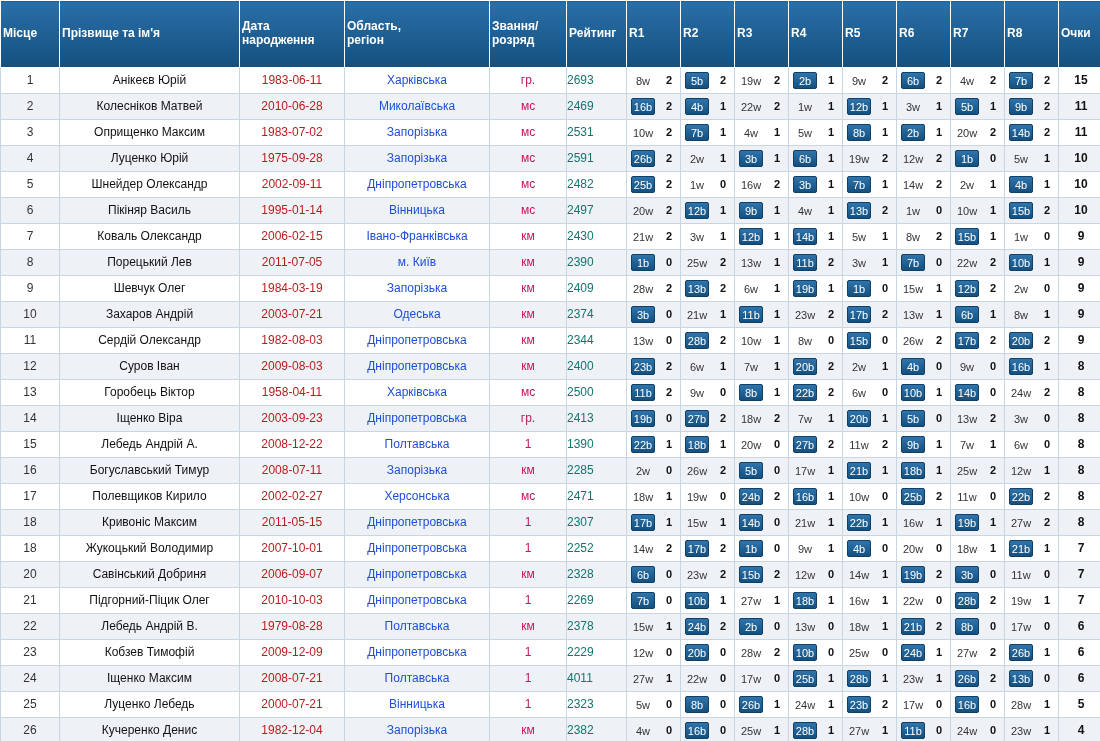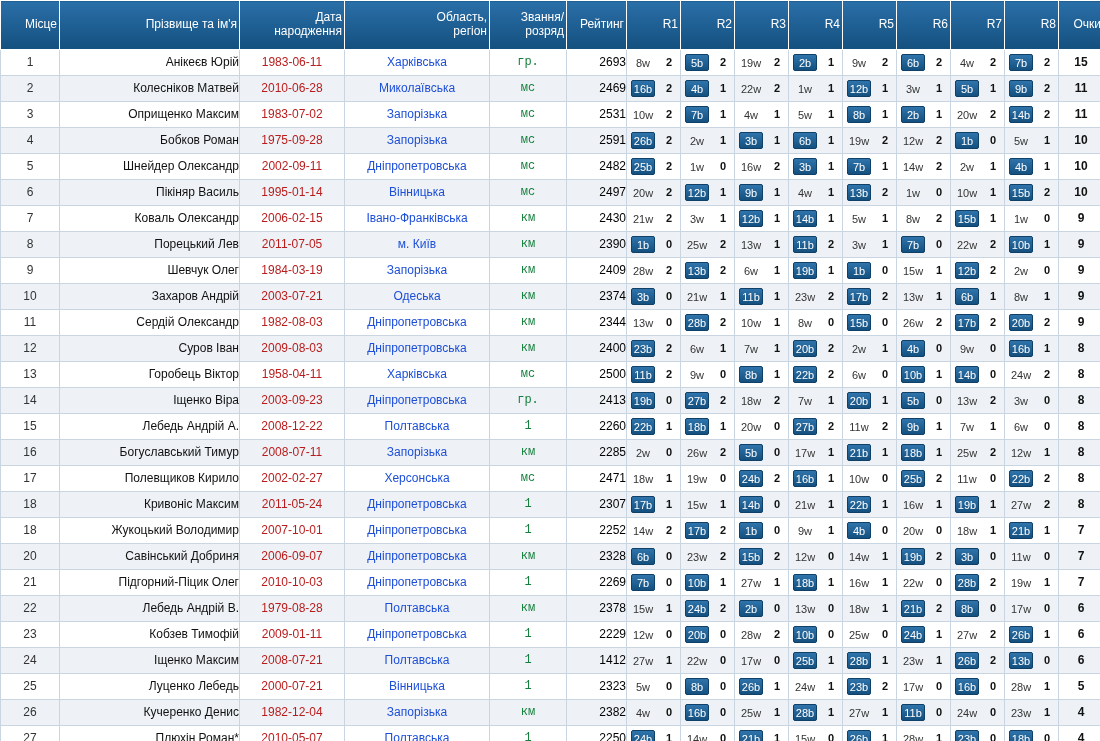--- a/index.html
+++ b/index.html
@@ -17,42 +17,42 @@
   }
   table.standings {
     border-collapse: collapse;
     width: 1100px;
     table-layout: fixed;
   }
   table.standings th {
     background: #1b5a8e;
     background: linear-gradient(#2a6fa8, #14507f);
     color: #ffffff;
-    font-weight: normal;
+    font-weight: bold;
     font-size: 12px;
-    text-align: right;
+    text-align: left;
     border: 1px solid #ffffff;
-    padding: 10px 2px;
+    padding: 19px 2px;
     line-height: 1.15;
   }
   table.standings td {
     border: 1px solid #c9d6e2;
     padding: 0;
     height: 25px;
     font-size: 12px;
   }
   tr.row-odd td { background: #ffffff; }
   tr.row-even td { background: #eef2f6; }
 
   td.c-place { text-align: center; width: 54px; color:#333; }
-  td.c-name  { padding-left: 10px; text-align: right; width: 175px; color:#111; }
+  td.c-name  { padding-left: 10px; text-align: center; width: 175px; color:#111; }
   td.c-birth { text-align: center; width: 100px; color:#b91c1c; }
   td.c-region{ text-align: center; width: 140px; color:#1d4ed8; }
-  td.c-title { text-align: center; width: 72px; color:#15803d;font-family:Liberation Mono, monospace; }
-  td.c-rating{ text-align: right; width: 55px; color:#000000; }
+  td.c-title { text-align: center; width: 72px; color:#be185d; }
+  td.c-rating{ text-align: left; width: 55px; color:#0f766e; }
   td.c-round { width: 49px; padding: 0 2px; }
   td.c-points{ text-align: center; width: 40px; font-weight: bold; color:#111; }
 
   th.h-place { width: 54px; }
   th.h-name  { width: 175px; }
   th.h-birth { width: 100px; }
   th.h-region{ width: 140px; }
   th.h-title { width: 72px; }
   th.h-rating{ width: 55px; }
   th.h-round { width: 49px; }
@@ -299,21 +299,21 @@
           <td class="c-round">
             <div class="pair">
               <span class="opp white">14b</span>
               <span class="res">2</span>
             </div>
           </td>
           <td class="c-points">11</td>
         </tr>
         <tr class="row-even">
           <td class="c-place">4</td>
-          <td class="c-name">Бобков Роман</td>
+          <td class="c-name">Луценко Юрій</td>
           <td class="c-birth">1975-09-28</td>
           <td class="c-region">Запорізька</td>
           <td class="c-title">мс</td>
           <td class="c-rating">2591</td>
           <td class="c-round">
             <div class="pair">
               <span class="opp white">26b</span>
               <span class="res">2</span>
             </div>
           </td>
@@ -930,21 +930,21 @@
             </div>
           </td>
           <td class="c-points">8</td>
         </tr>
         <tr class="row-odd">
           <td class="c-place">15</td>
           <td class="c-name">Лебедь Андрій А.</td>
           <td class="c-birth">2008-12-22</td>
           <td class="c-region">Полтавська</td>
           <td class="c-title">1</td>
-          <td class="c-rating">2260</td>
+          <td class="c-rating">1390</td>
           <td class="c-round">
             <div class="pair">
               <span class="opp white">22b</span>
               <span class="res">1</span>
             </div>
           </td>
           <td class="c-round">
             <div class="pair">
               <span class="opp white">18b</span>
               <span class="res">1</span>
@@ -1098,21 +1098,21 @@
             <div class="pair">
               <span class="opp white">22b</span>
               <span class="res">2</span>
             </div>
           </td>
           <td class="c-points">8</td>
         </tr>
         <tr class="row-even">
           <td class="c-place">18</td>
           <td class="c-name">Кривоніс Максим</td>
-          <td class="c-birth">2011-05-24</td>
+          <td class="c-birth">2011-05-15</td>
           <td class="c-region">Дніпропетровська</td>
           <td class="c-title">1</td>
           <td class="c-rating">2307</td>
           <td class="c-round">
             <div class="pair">
               <span class="opp white">17b</span>
               <span class="res">1</span>
             </div>
           </td>
           <td class="c-round">
@@ -1383,21 +1383,21 @@
             <div class="pair">
               <span class="opp black">17w</span>
               <span class="res">0</span>
             </div>
           </td>
           <td class="c-points">6</td>
         </tr>
         <tr class="row-odd">
           <td class="c-place">23</td>
           <td class="c-name">Кобзев Тимофій</td>
-          <td class="c-birth">2009-01-11</td>
+          <td class="c-birth">2009-12-09</td>
           <td class="c-region">Дніпропетровська</td>
           <td class="c-title">1</td>
           <td class="c-rating">2229</td>
           <td class="c-round">
             <div class="pair">
               <span class="opp black">12w</span>
               <span class="res">0</span>
             </div>
           </td>
           <td class="c-round">
@@ -1443,21 +1443,21 @@
             </div>
           </td>
           <td class="c-points">6</td>
         </tr>
         <tr class="row-even">
           <td class="c-place">24</td>
           <td class="c-name">Іщенко Максим</td>
           <td class="c-birth">2008-07-21</td>
           <td class="c-region">Полтавська</td>
           <td class="c-title">1</td>
-          <td class="c-rating">1412</td>
+          <td class="c-rating">4011</td>
           <td class="c-round">
             <div class="pair">
               <span class="opp black">27w</span>
               <span class="res">1</span>
             </div>
           </td>
           <td class="c-round">
             <div class="pair">
               <span class="opp black">22w</span>
               <span class="res">0</span>

